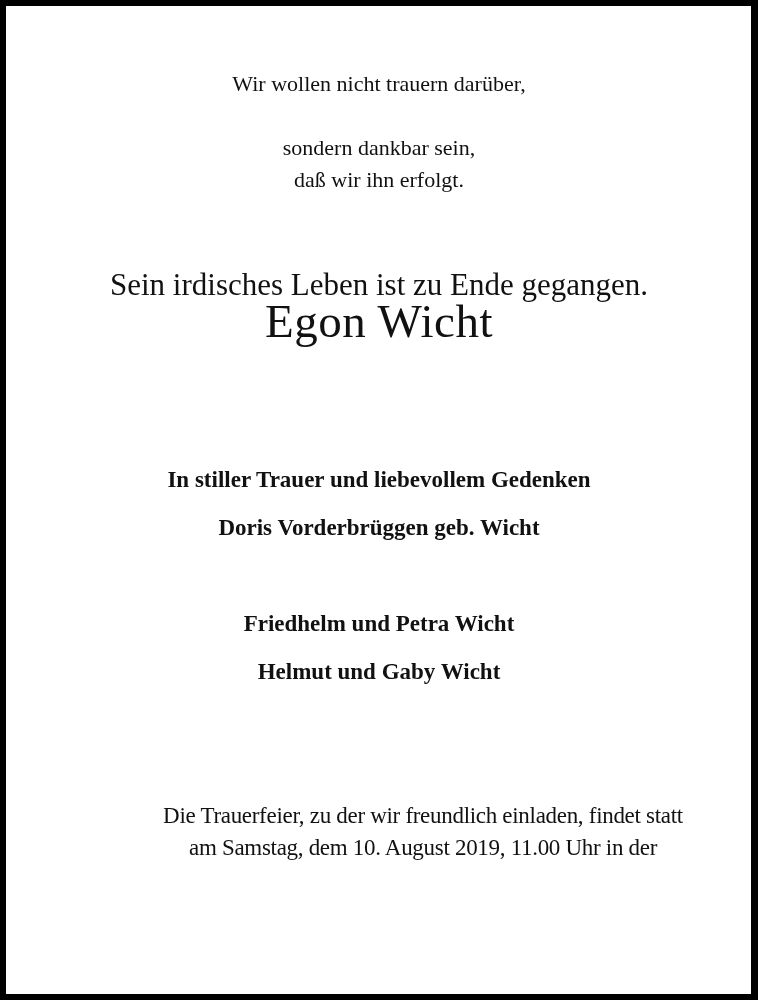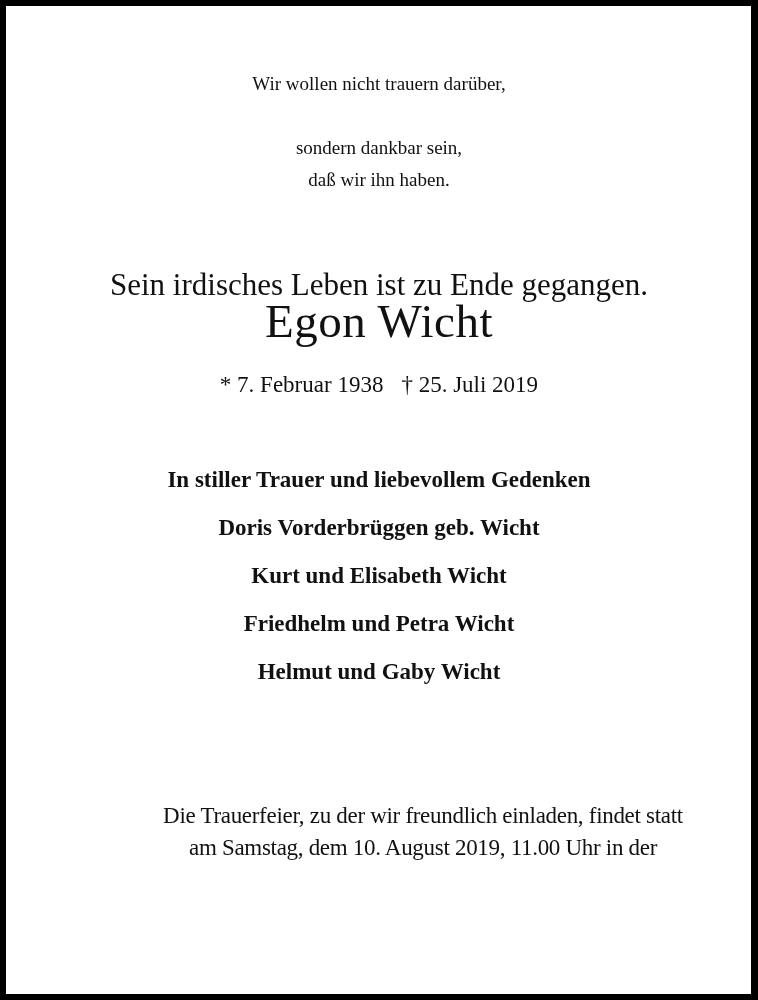--- a/index.html
+++ b/index.html
@@ -24,45 +24,41 @@
       background: #ffffff;
     }
     .line {
       position: absolute;
       left: 0;
       width: 758px;
       text-align: center;
       white-space: nowrap;
       margin-left: -6px;
     }
-    .poem { font-size: 19px; line-height: 32px; }
+    .poem { font-size: 22px; line-height: 32px; }
     .intro { font-size: 31px; margin-top: 37px; }
     .name { font-size: 47px; letter-spacing: 0.5px; }
     .dates { font-size: 23px; }
     .dates .gap { display: inline-block; width: 18px; }
     .mourner { font-size: 23px; font-weight: bold; }
     .service { font-size: 23px; letter-spacing: -0.3px; margin-left: 38px; }
   </style>
 </head>
 <body>
 
 <div class="frame">
   <div class="line poem" style="top:62px">Wir wollen nicht trauern darüber,</div>
   <div class="line poem" style="top:126px">sondern dankbar sein,</div>
-  <div class="line poem" style="top:158px">daß wir ihn haben.</div>
+  <div class="line poem" style="top:158px">daß wir ihn erfolgt.</div>
 
   <div class="line intro" style="top:224px">Sein irdisches Leben ist zu Ende gegangen.</div>
 
   <div class="line name" style="top:288px">Egon Wicht</div>
 
-  <div class="line dates" style="top:366px">
-    <span>* 7. Februar 1938</span><span class="gap"></span><span>† 25. Juli 2019</span>
-  </div>
 
   <div class="line mourner" style="top:509px">Doris Vorderbrüggen geb. Wicht</div>
   <div class="line mourner" style="top:461px">In stiller Trauer und liebevollem Gedenken</div>
-  <div class="line mourner" style="top:557px">Kurt und Elisabeth Wicht</div>
   <div class="line mourner" style="top:605px">Friedhelm und Petra Wicht</div>
   <div class="line mourner" style="top:653px">Helmut und Gaby Wicht</div>
 
   <div class="line service" style="top:797px">Die Trauerfeier, zu der wir freundlich einladen, findet statt</div>
   <div class="line service" style="top:829px">am Samstag, dem 10. August 2019, 11.00 Uhr in der</div>
 </div>
 
 </body></html>

